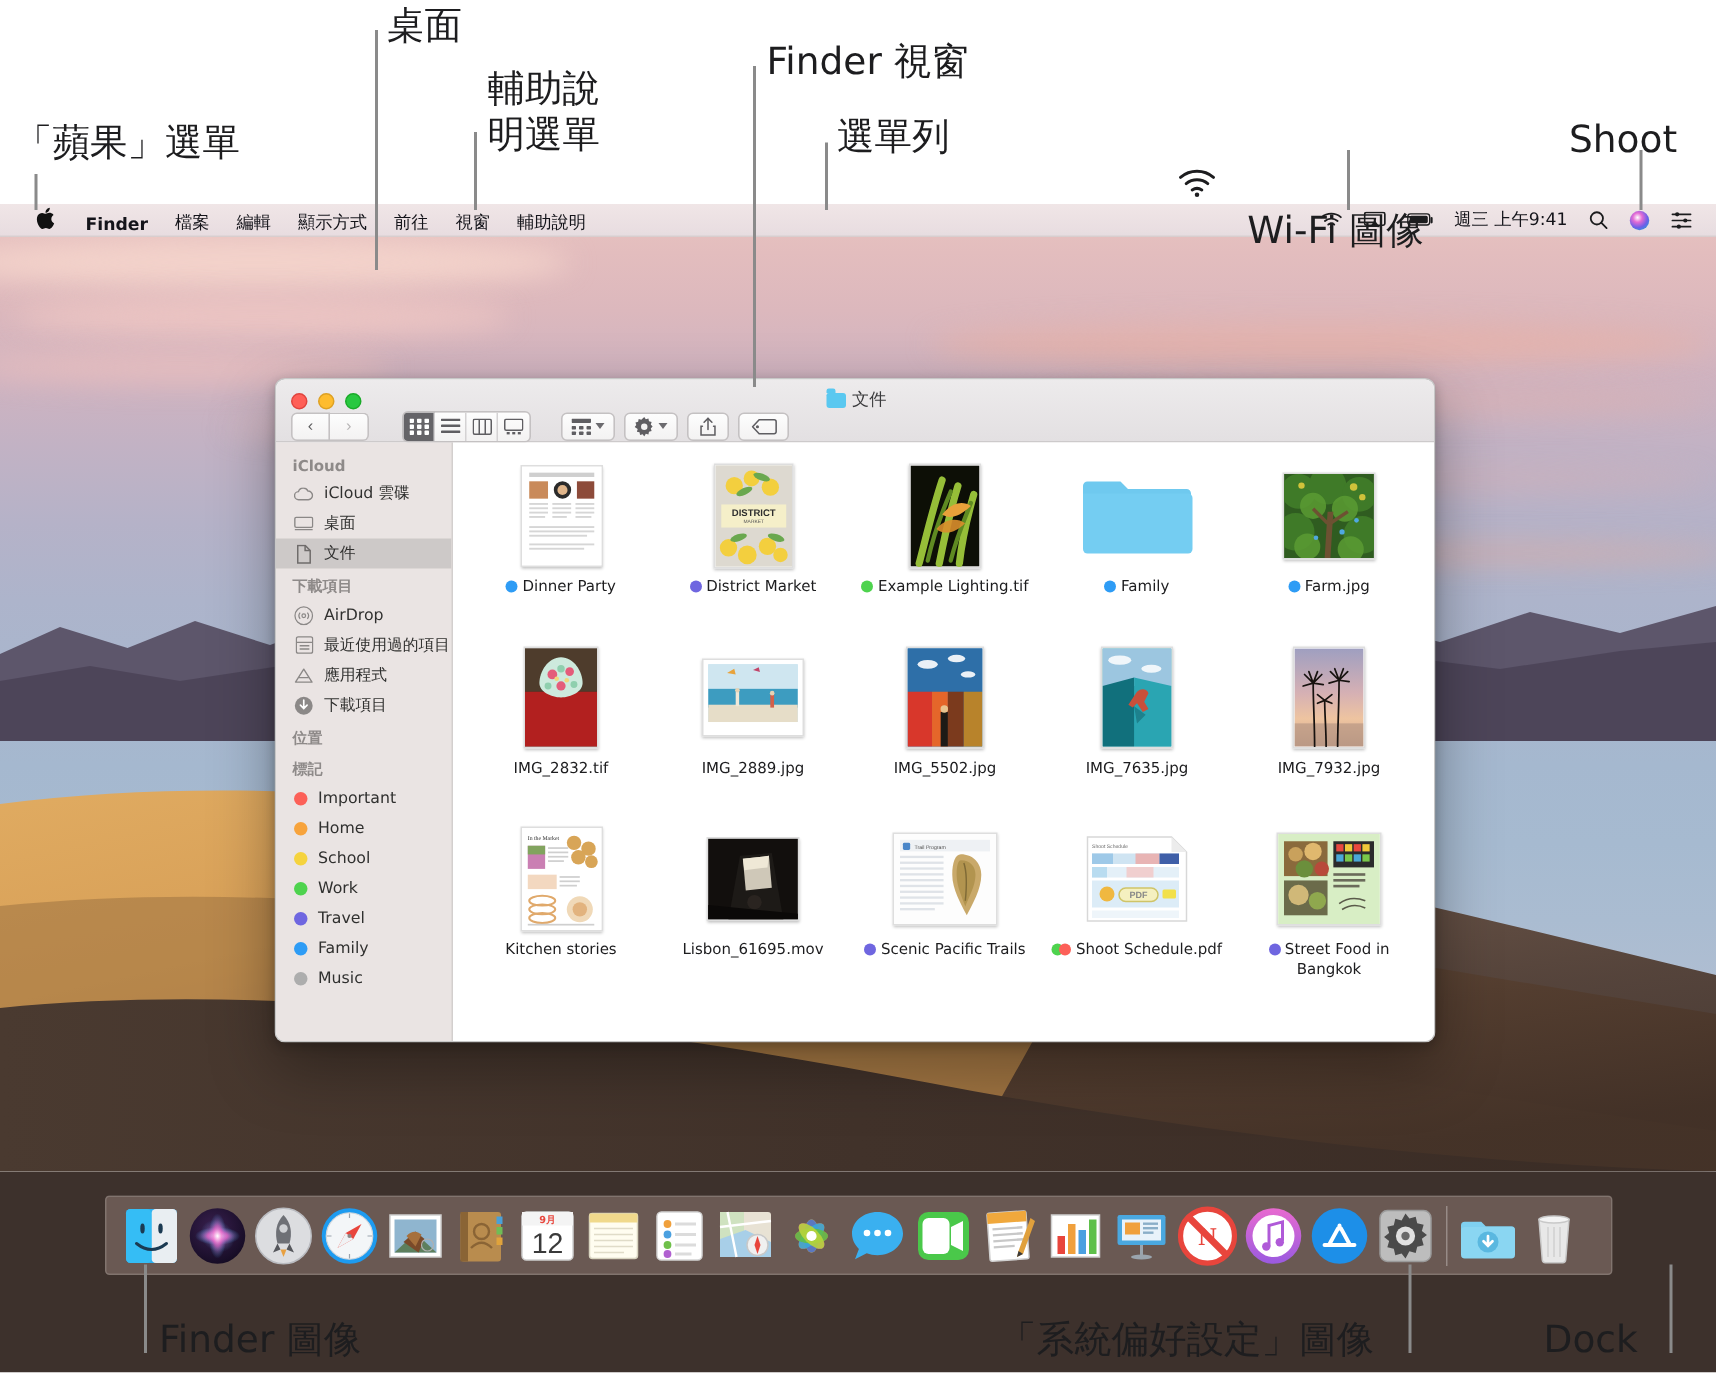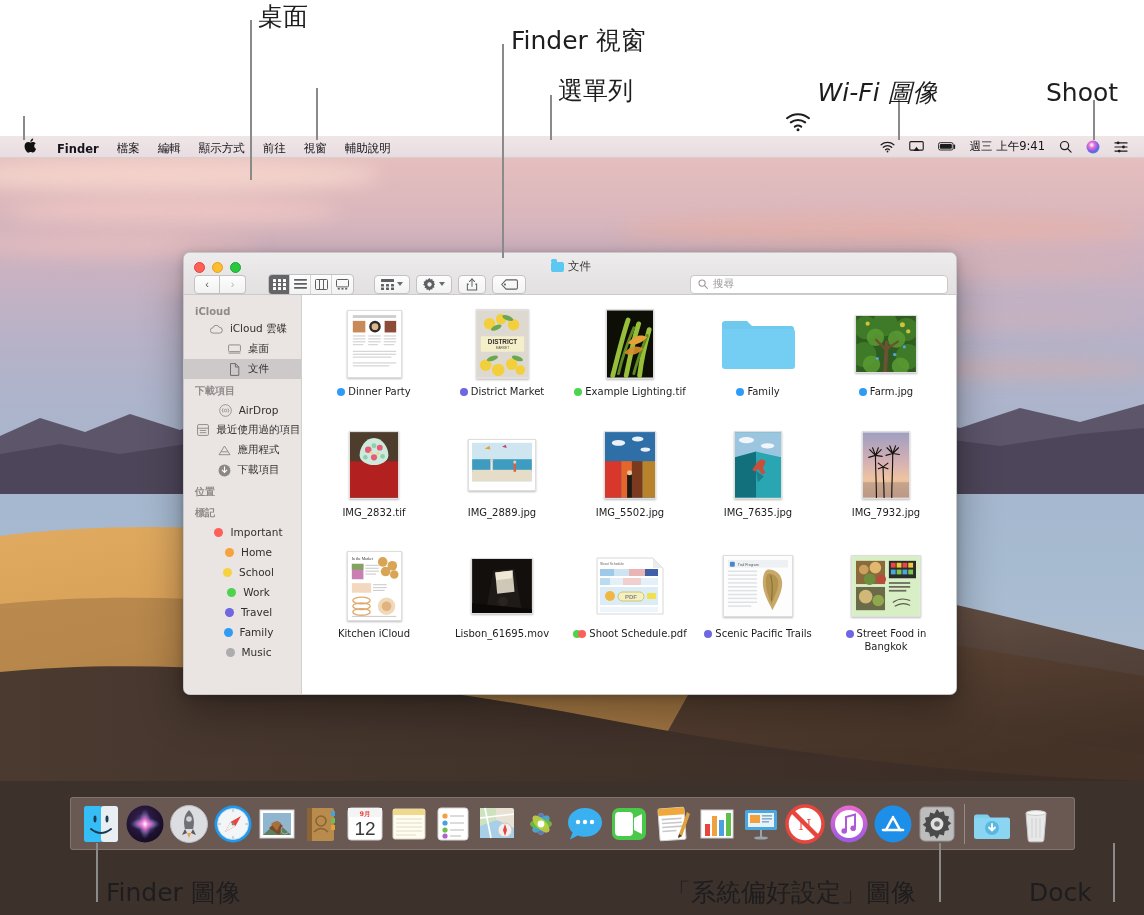--- a/index.html
+++ b/index.html
@@ -82,21 +82,21 @@
   #fsearch { margin-left:auto; width:258px; height:19px; border-radius:4px;
      background:#fff; border:1px solid #c9c7c8; display:flex; align-items:center;
      gap:5px; padding:0 7px; font-size:10.5px; color:#9b999b; }
 
   #fin-body { position:absolute; left:0; top:42px; width:774px; height:401px; display:flex; }
   #sidebar { width:135px; height:401px; background:rgba(233,227,226,.96);
      border-right:1px solid #d3cfce; padding-top:6px; overflow:hidden; }
   .sb-head { font-size:10px; color:#8e8a89; padding:5px 0 2px 11px; font-weight:bold;
      font-family:"DejaVu Sans","Liberation Sans",sans-serif; }
   .sb-item { height:20px; display:flex; align-items:center; gap:7px; padding-left:12px;
-     font-size:10.5px; color:#30302f; font-family:"DejaVu Sans","Liberation Sans",sans-serif;justify-content:center; }
+     font-size:10.5px; color:#30302f; font-family:"DejaVu Sans","Liberation Sans",sans-serif; }
   .sb-item.sel { background:#cdc9c8; }
   .sb-ico { width:13px; height:13px; flex:none; display:flex; align-items:center;
      justify-content:center; color:#8b8887; }
   .dot { width:9px; height:9px; border-radius:50%; flex:none; }
 
   #grid { flex:1; background:#fff; padding:12px 8px 0 8px;
      display:grid; grid-template-columns:repeat(5,1fr); grid-auto-rows:121px;
      justify-items:center; }
   .cell { width:128px; display:flex; flex-direction:column; align-items:center; }
   .thumbwrap { height:74px; display:flex; align-items:center; justify-content:center; }
@@ -317,27 +317,20 @@
             <path d="M3.2 3.8 6 1l2.8 2.8"></path>
           <path d="M2 6.6H1v6.4h10V6.6h-1"></path>
         </svg>
       </div>
       <div class="tbtn" style="width:34px;padding:0;">
         <svg width="17" height="11" viewBox="0 0 18 11" fill="none" stroke="#5f5e62" stroke-width="1.1">
           <path d="M5.4.6H16a1.4 1.4 0 0 1 1.4 1.4v7a1.4 1.4 0 0 1-1.4 1.4H5.4L.8 5.5z"></path>
           <circle cx="4.2" cy="5.5" r="1.1" fill="#5f5e62" stroke="none"></circle>
         </svg>
       </div>
-      <div id="fsearch">
-        <svg width="10" height="10" viewBox="0 0 11 11" fill="none" stroke="#9b999b" stroke-width="1.2">
-          <circle cx="4.5" cy="4.5" r="3.4"></circle>
-            <path d="M7.2 7.2 L10.3 10.3" stroke-linecap="round"></path>
-        </svg>
-        <span>搜尋</span>
-      </div>
     </div>
 
     <div id="fin-body">
       <div id="sidebar">
         <div class="sb-head">iCloud</div>
         <div class="sb-item">
           <span class="sb-ico">
             <svg width="13" height="9" viewBox="0 0 14 9" fill="none" stroke="#8b8887" stroke-width="1">
               <path d="M3.4 8.4a2.9 2.9 0 0 1-.2-5.8A3.6 3.6 0 0 1 10 2.2a2.6 2.6 0 0 1 .3 6.2z"></path>
               </svg>
@@ -724,37 +717,66 @@
                   <ellipse cx="14" cy="62" rx="9" ry="3.4"></ellipse>
                 </g>
               <circle cx="40" cy="56" r="9" fill="#f0d9b8"></circle>
                 <circle cx="40" cy="56" r="5" fill="#e2b37e"></circle>
               <g fill="#cfcfcf">
                   <rect x="4" y="66" width="46" height="1.2"></rect>
                 </g>
             </svg>
           </div>
           <div class="label">
-            <span>Kitchen iCloud</span>
+            <span>Kitchen stories</span>
           </div>
         </div>
 
         <div class="cell">
           <div class="thumbwrap">
             <svg class="ph" width="62" height="56" viewBox="0 0 62 56">
               <rect width="62" height="56" fill="#120f0d"></rect>
               <path d="M14 56 L22 12 L44 10 L52 56Z" fill="#1d1a17"></path>
               <path d="M24 14 L42 12 L44 34 L26 36Z" fill="#cfc8b8"></path>
               <path d="M24 14 L42 12 L41 20 L25 22Z" fill="#efe8d6"></path>
               <circle cx="32" cy="44" r="5" fill="#2a2420"></circle>
               <path d="M0 46 L62 52 L62 56 L0 56Z" fill="#0b0908"></path>
             </svg>
           </div>
           <div class="label">
             <span>Lisbon_61695.mov</span>
+          </div>
+        </div>
+
+        <div class="cell">
+          <div class="thumbwrap">
+            <svg class="ph" width="70" height="62" viewBox="0 0 70 62">
+              <rect width="70" height="62" fill="#fdfdfd"></rect>
+              <rect x="4" y="4" width="62" height="8" fill="#eef1f4"></rect>
+              <rect x="6" y="6" width="5" height="5" rx="1" fill="#4a86c8"></rect>
+              <text x="14" y="10.5" font-size="3.6" fill="#555" font-family="Liberation Sans, sans-serif">Trail Program</text>
+              <g fill="#dfe3e8">
+                  <rect x="4" y="15" width="30" height="1.6"></rect>
+                  <rect x="4" y="19" width="30" height="1.6"></rect>
+                <rect x="4" y="23" width="30" height="1.6"></rect>
+                  <rect x="4" y="27" width="30" height="1.6"></rect>
+                <rect x="4" y="31" width="30" height="1.6"></rect>
+                  <rect x="4" y="35" width="30" height="1.6"></rect>
+                <rect x="4" y="39" width="30" height="1.6"></rect>
+                  <rect x="4" y="43" width="30" height="1.6"></rect>
+                <rect x="4" y="47" width="30" height="1.6"></rect>
+                  <rect x="4" y="51" width="24" height="1.6"></rect>
+                </g>
+              <path d="M46 14 C54 14 60 20 60 28 C60 38 54 48 50 56 C46 48 40 38 40 28 C40 20 42 14 46 14Z" fill="#c9a96a"></path>
+              <path d="M46 18 C52 18 56 22 56 28 C56 36 51 44 49 50 C47 44 43 36 43 28 C43 22 44 18 46 18Z" fill="#b2944f"></path>
+              <path d="M48 20 C50 26 50 36 49 46" stroke="#7f6a36" stroke-width="1" fill="none"></path>
+            </svg>
+          </div>
+          <div class="label">
+            <span class="tagdot" style="background:#6f66e0"></span><span>Scenic Pacific Trails</span>
           </div>
         </div>
 
         <div class="cell">
           <div class="thumbwrap">
             <svg width="74" height="60" viewBox="0 0 74 60">
               <path d="M4 2 h56 l10 10 v46 h-66z" fill="#fff" stroke="#d8d8d8" stroke-width="1"></path>
               <path d="M60 2 v10 h10z" fill="#ececec"></path>
               <text x="7" y="9" font-size="3.4" fill="#6a6a6a" font-family="Liberation Sans, sans-serif">Shoot Schedule</text>
               <rect x="7" y="13" width="58" height="7" fill="#cfe4f2"></rect>
@@ -773,49 +795,20 @@
             </svg>
           </div>
           <div class="label">
             <span class="tagdot" style="background:#4ed34e"></span><span class="tagdot" style="background:#fc6058"></span><span>Shoot Schedule.pdf</span>
           </div>
         </div>
 
         <div class="cell">
           <div class="thumbwrap">
             <svg class="ph" width="70" height="62" viewBox="0 0 70 62">
-              <rect width="70" height="62" fill="#fdfdfd"></rect>
-              <rect x="4" y="4" width="62" height="8" fill="#eef1f4"></rect>
-              <rect x="6" y="6" width="5" height="5" rx="1" fill="#4a86c8"></rect>
-              <text x="14" y="10.5" font-size="3.6" fill="#555" font-family="Liberation Sans, sans-serif">Trail Program</text>
-              <g fill="#dfe3e8">
-                  <rect x="4" y="15" width="30" height="1.6"></rect>
-                  <rect x="4" y="19" width="30" height="1.6"></rect>
-                <rect x="4" y="23" width="30" height="1.6"></rect>
-                  <rect x="4" y="27" width="30" height="1.6"></rect>
-                <rect x="4" y="31" width="30" height="1.6"></rect>
-                  <rect x="4" y="35" width="30" height="1.6"></rect>
-                <rect x="4" y="39" width="30" height="1.6"></rect>
-                  <rect x="4" y="43" width="30" height="1.6"></rect>
-                <rect x="4" y="47" width="30" height="1.6"></rect>
-                  <rect x="4" y="51" width="24" height="1.6"></rect>
-                </g>
-              <path d="M46 14 C54 14 60 20 60 28 C60 38 54 48 50 56 C46 48 40 38 40 28 C40 20 42 14 46 14Z" fill="#c9a96a"></path>
-              <path d="M46 18 C52 18 56 22 56 28 C56 36 51 44 49 50 C47 44 43 36 43 28 C43 22 44 18 46 18Z" fill="#b2944f"></path>
-              <path d="M48 20 C50 26 50 36 49 46" stroke="#7f6a36" stroke-width="1" fill="none"></path>
-            </svg>
-          </div>
-          <div class="label">
-            <span class="tagdot" style="background:#6f66e0"></span><span>Scenic Pacific Trails</span>
-          </div>
-        </div>
-
-        <div class="cell">
-          <div class="thumbwrap">
-            <svg class="ph" width="70" height="62" viewBox="0 0 70 62">
               <rect width="70" height="62" fill="#d8eec5"></rect>
               <rect x="4" y="5" width="30" height="24" fill="#8a6a3c"></rect>
               <circle cx="12" cy="14" r="5" fill="#c9a15c"></circle>
                 <circle cx="24" cy="12" r="6" fill="#e0b86e"></circle>
               <circle cx="18" cy="24" r="6" fill="#6b8f3c"></circle>
                 <circle cx="30" cy="24" r="5" fill="#b84a3a"></circle>
               <rect x="4" y="32" width="30" height="24" fill="#6b6b4a"></rect>
               <circle cx="14" cy="42" r="7" fill="#d0b878"></circle>
                 <circle cx="27" cy="46" r="6" fill="#8fa84e"></circle>
               <rect x="38" y="5" width="28" height="18" fill="#2b2b2b"></rect>
@@ -1116,24 +1109,27 @@
     <div class="leader" style="left:250px; top:20px;  height:160px;"></div>
     <div class="leader" style="left:316px; top:88px;  height:52px;"></div>
     <div class="leader" style="left:502px; top:44px;  height:214px;"></div>
     <div class="leader" style="left:550px; top:95px;  height:45px;"></div>
     <div class="leader" style="left:898px; top:100px; height:40px;"></div>
     <div class="leader" style="left:1093px;top:100px; height:40px;"></div>
     <div class="leader" style="left:96px;  top:843px; height:59px;"></div>
     <div class="leader" style="left:939px; top:843px; height:59px;"></div>
     <div class="leader" style="left:1113px;top:843px; height:59px;"></div>
 
+    <div class="anno" style="left:10px;  top:80px;">「蘋果」選單</div>
     <div class="anno" style="left:258px; top:2px;">桌面</div>
+    <div class="anno" style="left:325px; top:44px;">輔助說
+明選單</div>
     <div class="anno" style="left:511px; top:26px;">Finder 視窗</div>
     <div class="anno" style="left:558px; top:76px;">選單列</div>
-    <div class="anno" style="left:721px; top:78px; display:flex; align-items:flex-start; gap:7px;font-style:italic;">
+    <div class="anno" style="left:721px; top:78px; display:flex; align-items:flex-end; gap:21px;">
       <span>
         <svg width="26" height="20" viewBox="0 0 26 20" fill="none" stroke="#1d1d1f" stroke-width="2" stroke-linecap="round">
           <path d="M2 6.2a17 17 0 0 1 22 0"></path>
             <path d="M5.8 10.4a11.6 11.6 0 0 1 14.4 0"></path>
           <path d="M9.8 14.6a6 6 0 0 1 6.4 0"></path>
             <circle cx="13" cy="17.8" r="1.5" fill="#1d1d1f" stroke="none"></circle>
         </svg>
       </span>
       <span>Wi-Fi 圖像</span>
     </div>

